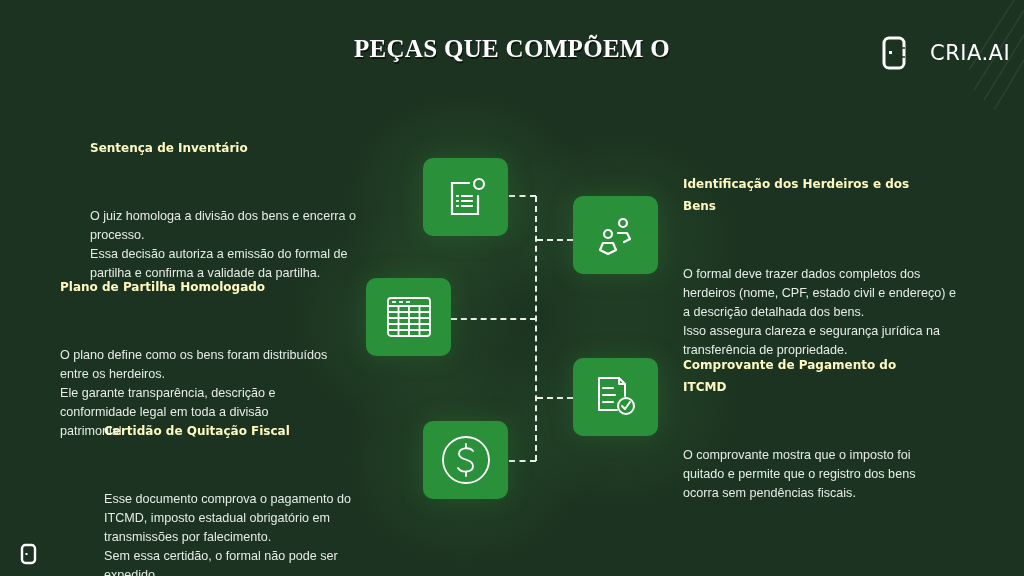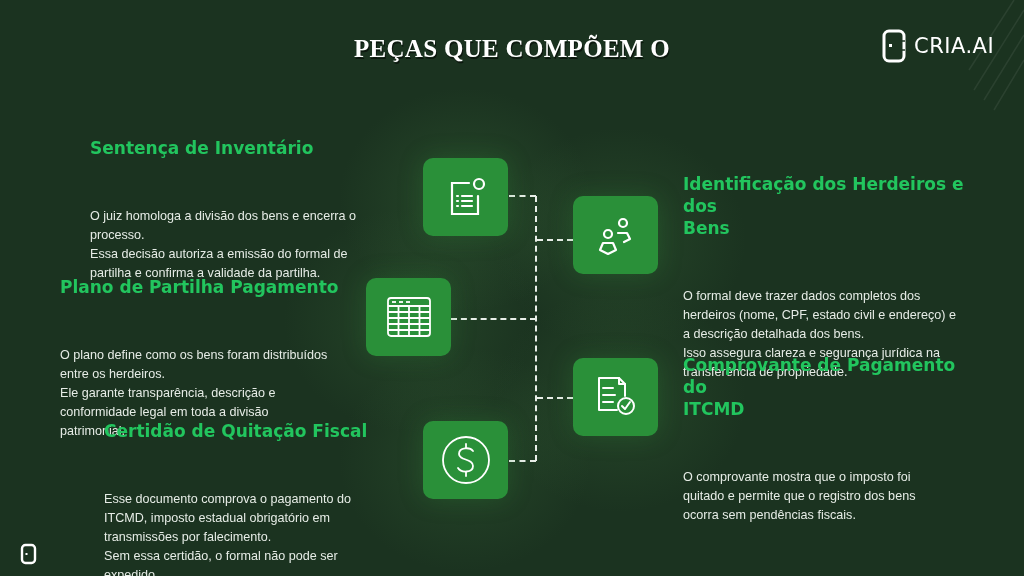--- a/index.html
+++ b/index.html
@@ -28,36 +28,36 @@
     text-align: center;
     font-family: Liberation Serif, serif;
     font-weight: bold;
     font-size: 25px;
     line-height: 34px;
     letter-spacing: 0.3px;
     color: #ffffff;
     text-shadow: 1px 2px 0 rgba(0,0,0,0.55);
   }
   .logo {
-    position: absolute; left: 882px; top: 28px; height: 36px;
-    display: flex; align-items: center; gap: 8px; text-align: center;
+    position: absolute; left: 882px; top: 35px; height: 36px;
+    display: flex; align-items: center; gap: 24px; text-align: center;
   }
   .logo-text {
     font-family: "DejaVu Sans", sans-serif;
     font-size: 21px; letter-spacing: 0.5px; color: #ffffff;
   }
   .logo-small { position: absolute; left: 20px; top: 543px; }
 
   .section { position: absolute; }
   .section h2 {
     font-family: "DejaVu Sans", sans-serif;
     font-weight: bold;
-    font-size: 17px;
+    font-size: 12px;
     line-height: 22px;
-    color: #22c55e;
+    color: #fef9c3;
     margin-bottom: 6px;
   }
   .section p {
     font-family: "Liberation Sans", sans-serif;
     font-size: 12.6px;
     line-height: 19px;
     color: #e6ece6;
     white-space: pre-line;
     margin-top: 48px;
   }
@@ -191,21 +191,21 @@
   <h2 style="white-space:pre-line;">Identificação dos Herdeiros e dos
 Bens</h2>
   <p>O formal deve trazer dados completos dos
 herdeiros (nome, CPF, estado civil e endereço) e
 a descrição detalhada dos bens.
 Isso assegura clareza e segurança jurídica na
 transferência de propriedade.</p>
 </div>
 
 <div class="section" style="left:60px; top:276px; width:300px;">
-  <h2>Plano de Partilha Pagamento</h2>
+  <h2>Plano de Partilha Homologado</h2>
   <p>O plano define como os bens foram distribuídos
 entre os herdeiros.
 Ele garante transparência, descrição e
 conformidade legal em toda a divisão
 patrimonial.</p>
 </div>
 
 <div class="section" style="left:683px; top:354px; width:300px;">
   <h2 style="white-space:pre-line;">Comprovante de Pagamento do
 ITCMD</h2>

